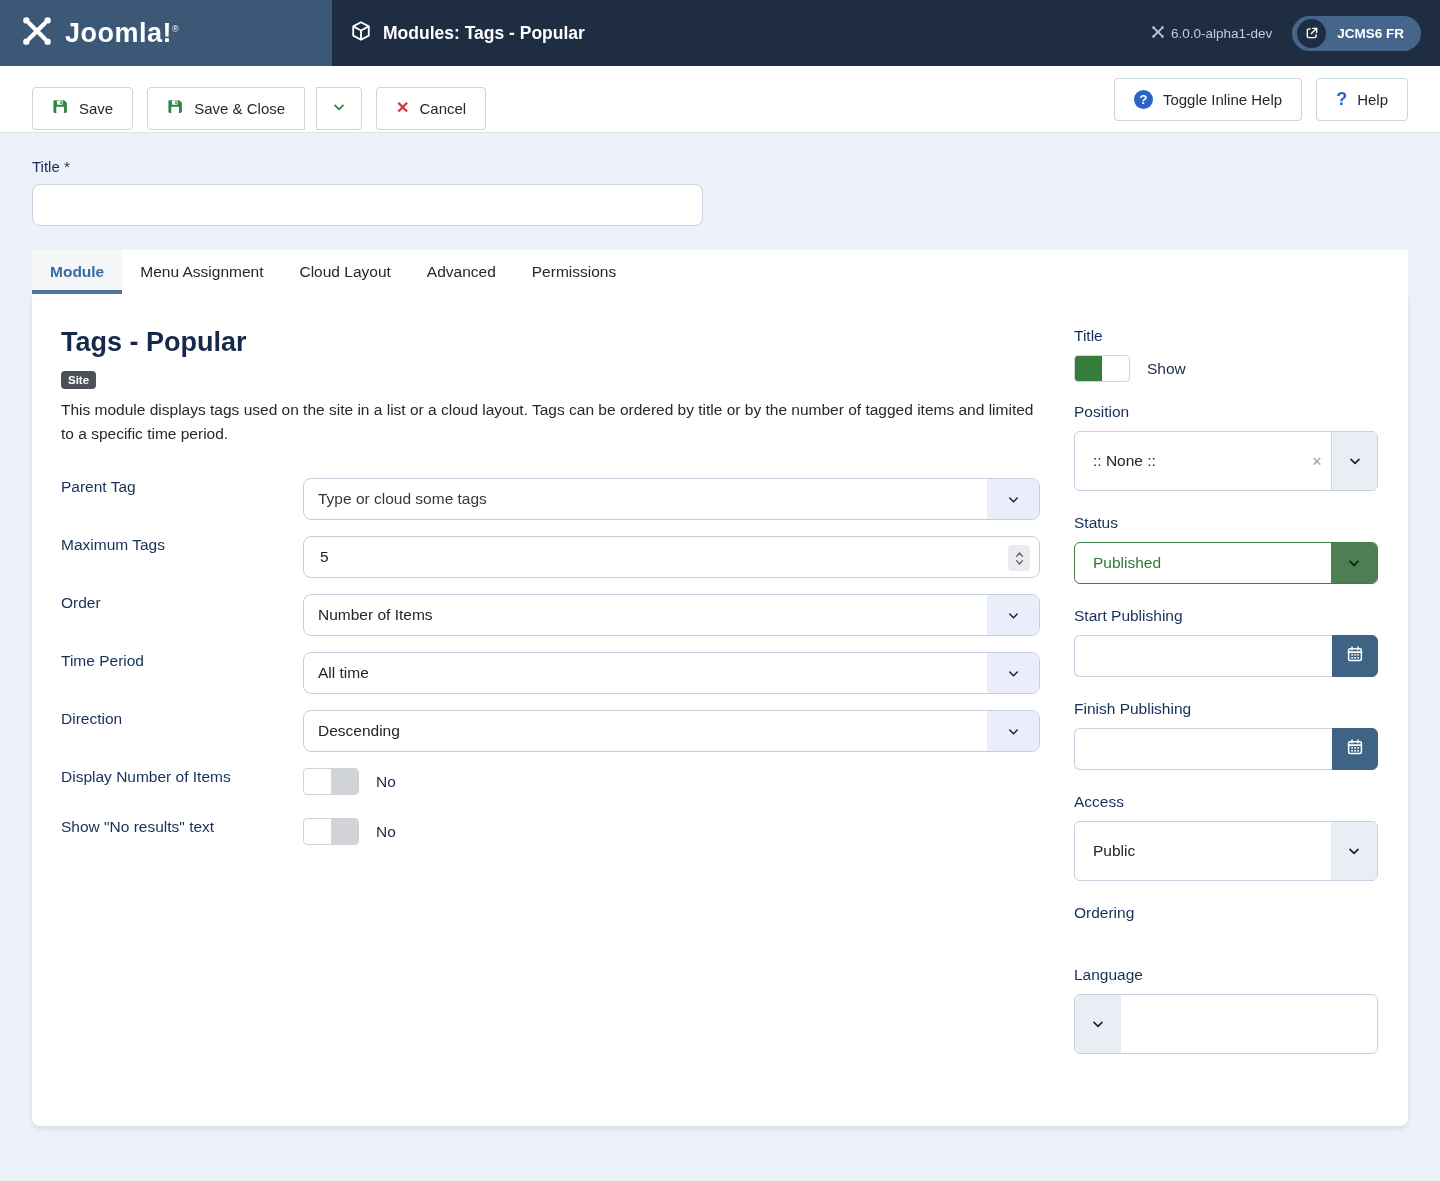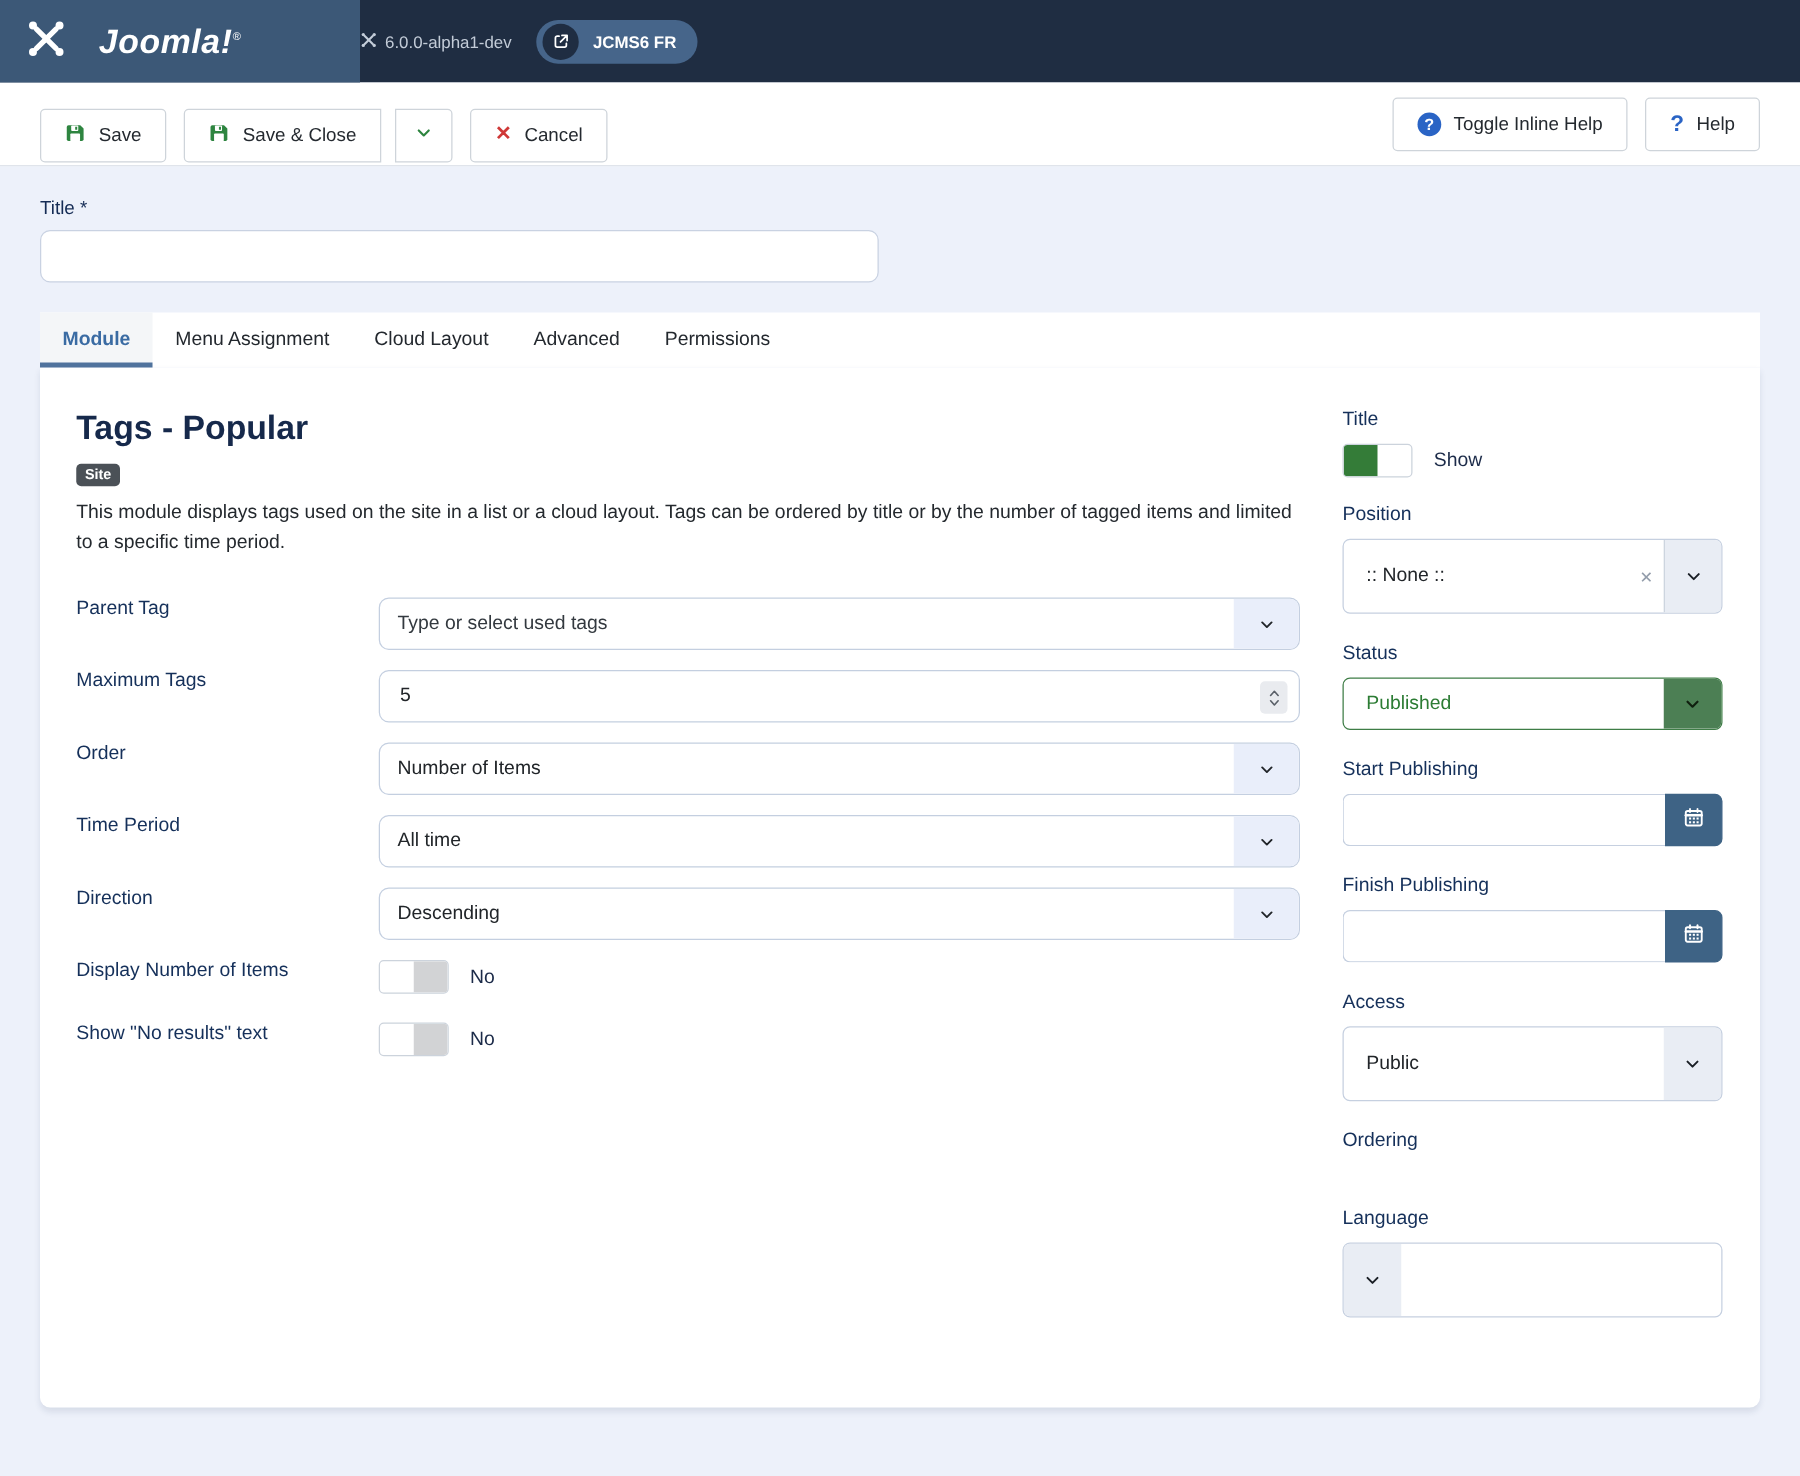--- a/index.html
+++ b/index.html
@@ -8,22 +8,22 @@
     width:1440px; height:1181px;
     background:#edf1fa;
     font-family:"Liberation Sans", sans-serif;
     color:#212529;
     overflow:hidden;
   }
 
   
   .header { height:66px; display:flex; background:#1f2d42; }
   .header-left {
-    width:288px; flex:none; background:#3c5877;
-    display:flex; align-items:center; padding-left:20px; gap:25px;font-style:italic;
+    width:332px; flex:none; background:#3c5877;
+    display:flex; align-items:center; padding-left:20px; gap:11px;
   }
   .logo-text { color:#fff; font-size:27px; font-weight:bold; letter-spacing:.5px; }
   .logo-text sup { font-size:9px; font-weight:normal; }
   .header-center { flex:1; display:flex; align-items:center; padding-left:18px; gap:11px; }
   .header-title { color:#fff; font-size:17.5px; font-weight:bold; }
   .header-right { display:flex; align-items:center; gap:20px; padding-right:19px; }
   .version { display:flex; align-items:center; gap:6px; color:#c3ccd8; font-size:13.5px; }
   .pill-btn {
     height:35px; background:#46658a; border:none; border-radius:24px;
     display:flex; align-items:center; gap:11px; padding:0 17px 0 5px;
@@ -178,20 +178,29 @@
       <svg width="34" height="34" viewBox="0 0 48 48" fill="none" stroke="#fff" stroke-width="6" stroke-linecap="round">
         <line x1="13" y1="13" x2="35" y2="35"></line>
           <line x1="35" y1="13" x2="13" y2="35"></line>
         <circle cx="9" cy="9" r="4.5" fill="#fff" stroke="none"></circle>
         <circle cx="39" cy="9" r="4.5" fill="#fff" stroke="none"></circle>
         <circle cx="9" cy="39" r="4.5" fill="#fff" stroke="none"></circle>
         <circle cx="39" cy="39" r="4.5" fill="#fff" stroke="none"></circle>
       </svg>
     </span>
     <span class="logo-text"><span>Joomla!</span><sup>®</sup></span>
+  </div>
+  <div class="header-center">
+    <span>
+      <svg width="22" height="22" viewBox="0 0 24 24" fill="none" stroke="#fff" stroke-width="2" stroke-linejoin="round">
+        <path d="M12 2.5 20.5 7v10L12 21.5 3.5 17V7z"></path>
+        <path d="M3.5 7 12 11.5 20.5 7M12 11.5V21.5"></path>
+      </svg>
+    </span>
+    <span class="header-title">Modules: Tags - Popular</span>
   </div>
   <div class="header-right">
     <span class="version">
       <span>
         <svg width="14" height="14" viewBox="0 0 48 48" fill="none" stroke="#c3ccd8" stroke-width="6" stroke-linecap="round">
           <line x1="13" y1="13" x2="35" y2="35"></line>
             <line x1="35" y1="13" x2="13" y2="35"></line>
           <circle cx="9" cy="9" r="4.5" fill="#c3ccd8" stroke="none"></circle>
           <circle cx="39" cy="9" r="4.5" fill="#c3ccd8" stroke="none"></circle>
           <circle cx="9" cy="39" r="4.5" fill="#c3ccd8" stroke="none"></circle>
@@ -279,21 +288,21 @@
 
   <div class="main-col">
     <h1 class="module-heading">Tags - Popular</h1>
     <span class="badge">Site</span>
     <p class="description">This module displays tags used on the site in a list or a cloud layout. Tags can be ordered by title or by the number of tagged items and limited to a specific time period.</p>
 
     <div class="form-row">
       <span class="form-label">Parent Tag</span>
       <div class="control">
         <div class="select-box">
-          <span class="select-value">Type or select used tags</span>
+          <span class="select-value">Type or cloud some tags</span>
           <span class="select-caret">
             <svg width="15" height="15" viewBox="0 0 24 24" fill="none" stroke="#212529" stroke-width="2.4" stroke-linecap="round" stroke-linejoin="round">
                 <path d="M6 9.5l6 6 6-6"></path>
               </svg>
           </span>
         </div>
       </div>
     </div>
 
     <div class="form-row">

